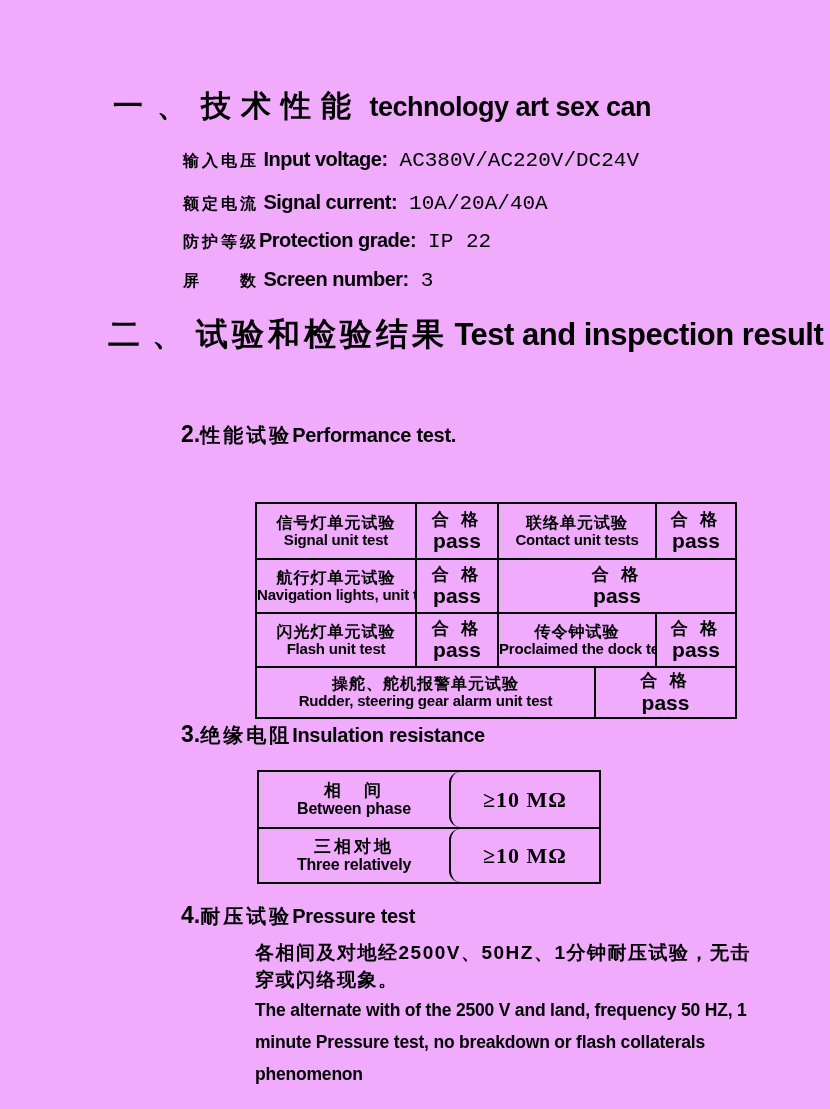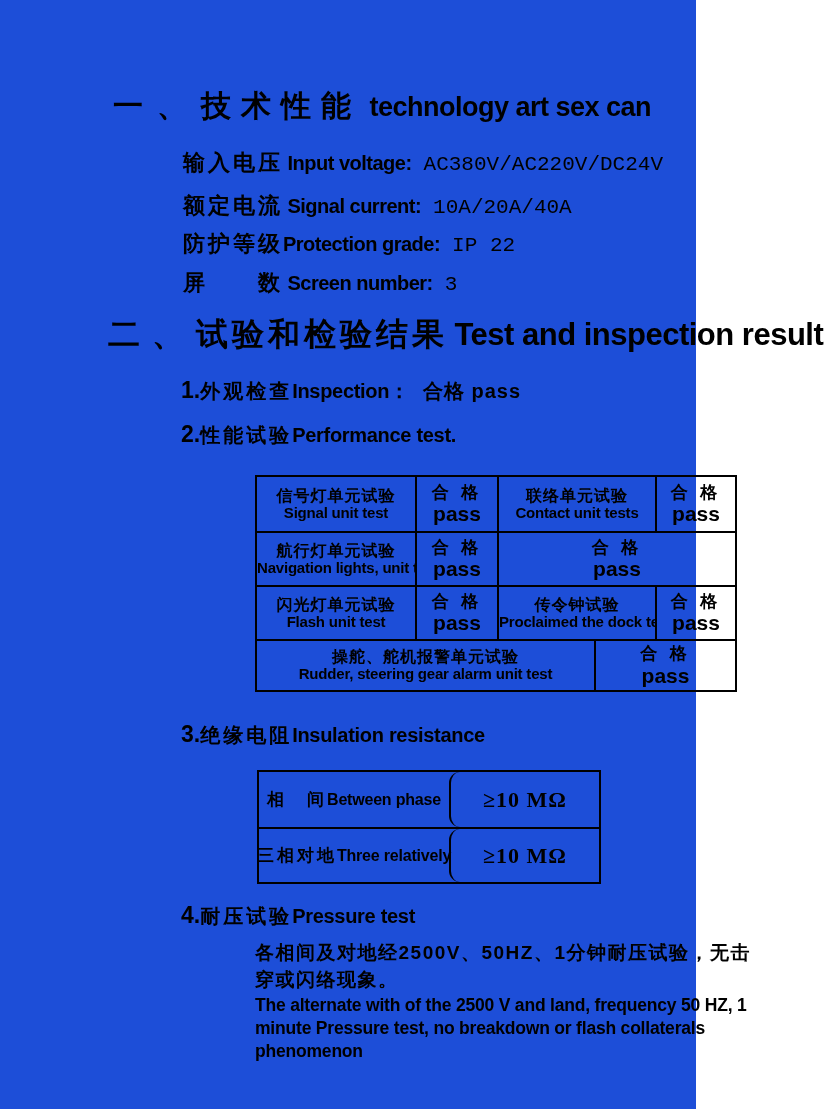--- a/index.html
+++ b/index.html
@@ -3,56 +3,56 @@
 <meta charset="utf-8">
 <style>
   * { margin: 0; padding: 0; box-sizing: border-box; }
   html, body { background: #ffffff; }
   body {
     width: 830px; height: 1109px;
     font-family: "Liberation Sans", sans-serif;
     color: #000;
     overflow: hidden;
   }
-  .page { position: relative; width: 696px; height: 1109px; background: #1d4ed8; }
+  .page { position: relative; width: 830px; height: 1109px; background: #f0abfc; }
 
   
   .h1 { position: absolute; top: 86px; left: 113px; white-space: nowrap; }
   .h1 .num { font-size: 30px; font-weight: bold; letter-spacing: 14px; }
   .h1 .zh  { font-size: 30px; font-weight: bold; letter-spacing: 10px; margin-right: 4px; }
   .h1 .en  { font-size: 27px; font-weight: bold; letter-spacing: -0.5px; }
 
   .h2 { position: absolute; top: 313px; left: 108px; white-space: nowrap; }
   .h2 .num { font-size: 32px; font-weight: bold; letter-spacing: 12px; }
   .h2 .zh  { font-size: 32px; font-weight: bold; letter-spacing: 4px; margin-right: 2px; }
   .h2 .en  { font-size: 31px; font-weight: bold; letter-spacing: -0.5px; }
 
   
   .spec-row { position: absolute; left: 183px; white-space: nowrap; }
-  .spec-row .zh  { font-size: 22px; font-weight: bold; letter-spacing: 3px; }
+  .spec-row .zh  { font-size: 16px; font-weight: bold; letter-spacing: 3px; }
   .spec-row .en  { font-size: 20px; font-weight: bold; letter-spacing: -0.5px; }
   .spec-row .val { font-family: "Liberation Mono", monospace; font-size: 21px; margin-left: 12px; white-space: pre; }
   #spec-0 { top: 148px; }
   #spec-1 { top: 191px; }
   #spec-2 { top: 229px; }
   #spec-3 { top: 268px; }
 
   
   .item { position: absolute; left: 181px; white-space: nowrap; }
   .item .inum { font-size: 23px; font-weight: bold; }
   .item .zh   { font-size: 20px; font-weight: bold; letter-spacing: 3px; }
   .item .en   { font-size: 20px; font-weight: bold; letter-spacing: -0.3px; }
   .item .result { font-size: 20px; font-weight: bold; letter-spacing: 1px; margin-left: 14px; }
   #item-1 { top: 377px; }
   #item-2 { top: 421px; }
   #item-3 { top: 721px; }
   #item-4 { top: 902px; }
 
   
-  .ptable { position: absolute; top: 475px; left: 255px; width: 482px; border: 2px solid #000; }
+  .ptable { position: absolute; top: 502px; left: 255px; width: 482px; border: 2px solid #000; }
   .prow { display: flex; border-top: 2px solid #000; }
   .prow:first-child { border-top: none; }
   .pcell { border-left: 2px solid #000; display: flex; flex-direction: column; justify-content: center; align-items: center; text-align: center; overflow: hidden; }
   .pcell:first-child { border-left: none; }
   .prow-std { height: 54px; }
   .prow-std .c-test1 { width: 158px; }
   .prow-std .c-res1  { width: 82px; }
   .prow-std .c-test2 { width: 158px; }
   .prow-std .c-res2  { flex: 1; }
   .prow-bot { height: 51px; }
@@ -60,32 +60,32 @@
   .prow-bot .c-res    { flex: 1; }
   .cell-zh { font-size: 16px; font-weight: bold; letter-spacing: 1px; line-height: 1.15; white-space: nowrap; }
   .cell-en { font-size: 15px; font-weight: bold; letter-spacing: -0.2px; line-height: 1.1; white-space: nowrap; max-width: 100%; }
   .res .cell-zh { font-size: 17px; letter-spacing: 4px; }
   .res .cell-en { font-size: 21px; letter-spacing: 0; }
 
   
   .itable { position: absolute; top: 770px; left: 257px; width: 344px; border: 2px solid #000; }
   .irow { display: flex; height: 55px; border-top: 2px solid #000; }
   .irow:first-child { border-top: none; }
-  .icell { display: flex; flex-direction: row; justify-content: center; align-items: center; text-align: center; }
+  .icell { display: flex; flex-direction: column; justify-content: center; align-items: center; text-align: center; }
   .icell.name { width: 190px; }
   .icell.value { flex: 1; border-left: 2px solid #000; border-radius: 11px; }
   .icell .cell-zh { font-size: 17px; letter-spacing: 3px; }
   .icell .cell-en { font-size: 16px; }
   .ival { font-family: "Liberation Serif", serif; font-weight: bold; font-size: 22px; letter-spacing: 1px; }
 
   
   .note-zh { position: absolute; top: 939px; left: 255px; width: 505px;
              font-size: 19px; font-weight: bold; line-height: 27px; letter-spacing: 1.5px; }
   .note-en { position: absolute; top: 994px; left: 255px; width: 510px;
-             font-size: 17.5px; font-weight: bold; line-height: 23px; letter-spacing: -0.2px; }
+             font-size: 17.5px; font-weight: bold; line-height: 32px; letter-spacing: -0.2px; }
 </style>
 </head>
 <body>
 
 <div class="page">
 
   <div class="h1">
     <span class="num">一、</span><span class="zh">技术性能</span> <span class="en">technology art sex can</span>
   </div>
 
@@ -99,23 +99,20 @@
     <span class="zh">防护等级</span><span class="en">Protection grade:</span><span class="val">IP 22</span>
   </div>
   <div class="spec-row" id="spec-3">
     <span class="zh">屏　　数</span> <span class="en">Screen number:</span><span class="val">3</span>
   </div>
 
   <div class="h2">
     <span class="num">二、</span><span class="zh">试验和检验结果</span> <span class="en">Test and inspection result</span>
   </div>
 
-  <div class="item" id="item-1">
-    <span class="inum">1.</span><span class="zh">外观检查</span><span class="en">Inspection：</span><span class="result">合格 pass</span>
-  </div>
 
   <div class="item" id="item-2">
     <span class="inum">2.</span><span class="zh">性能试验</span><span class="en">Performance test.</span>
   </div>
 
   <div class="ptable">
     <div class="prow prow-std">
       <div class="pcell c-test1">
         <span class="cell-zh">信号灯单元试验</span>
         <span class="cell-en">Signal unit test</span>

